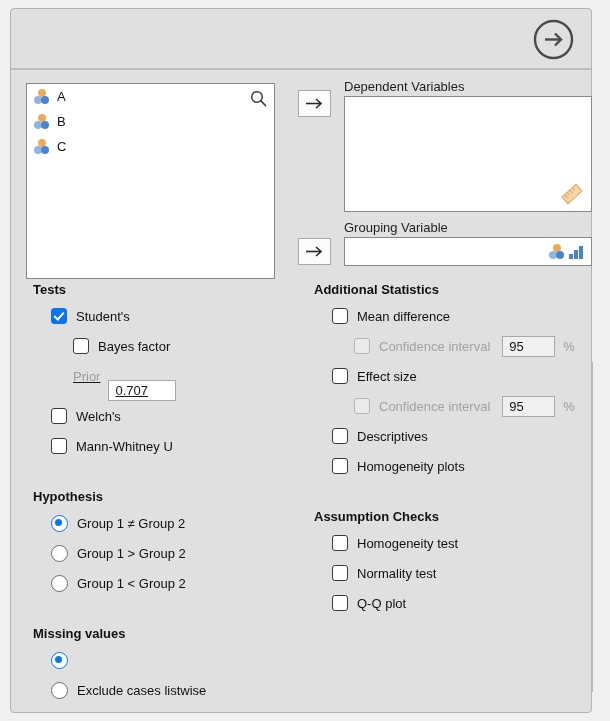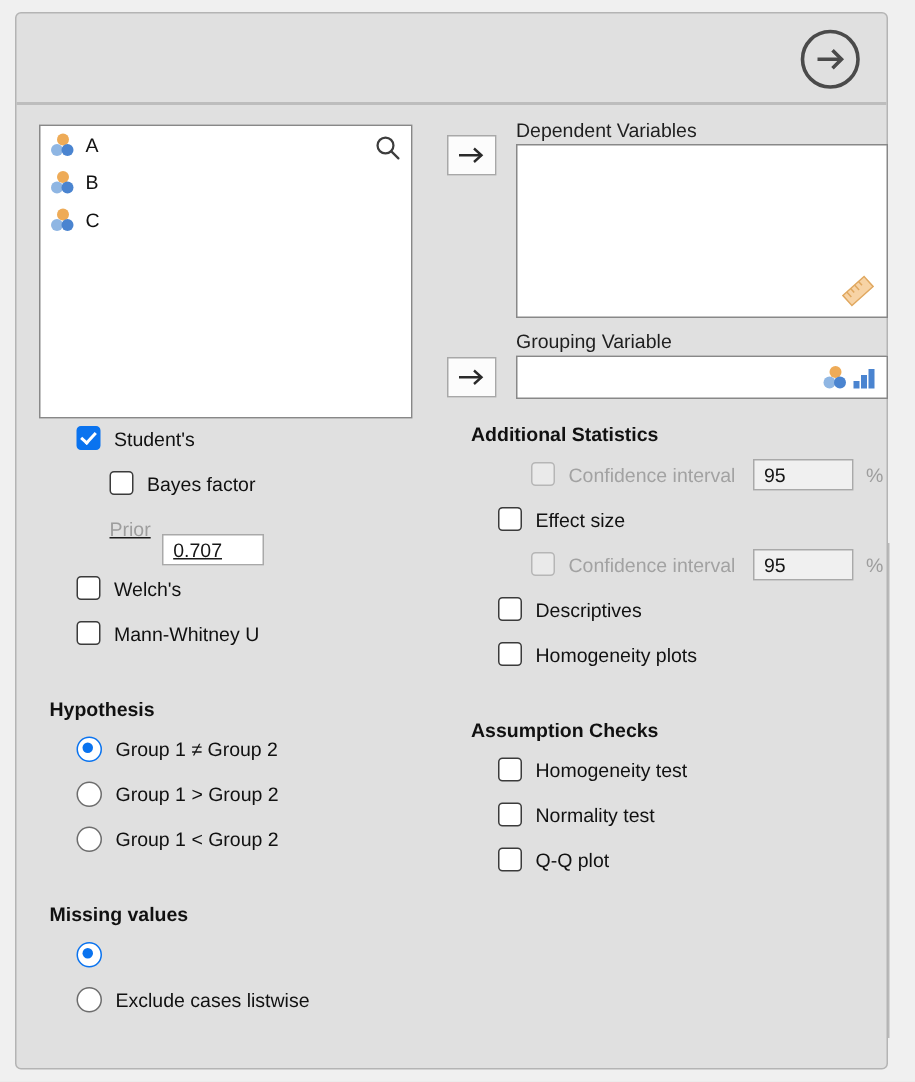--- a/index.html
+++ b/index.html
@@ -272,21 +272,21 @@
 
   .opt-label {
     margin-left: 9px;
     font-size: 13px;
     color: #111;
     white-space: nowrap;
   }
   .opt-label.disabled { color: #a2a2a2; }
 
   .spin-field {
-    width: 67px;
+    width: 53px;
     height: 21px;
     background: #f0f0f0;
     border: 1px solid #a9a9a9;
     box-sizing: border-box;
     font-size: 13px;
     color: #151515;
     padding: 0 0 0 6px;
     line-height: 19px;
     font-family: "Liberation Sans", sans-serif;
     cursor: text;
@@ -403,20 +403,21 @@
         </span>
       </span>
     </div>
 
     <div class="options">
 
       <div class="divider-vert"></div>
 
       <div class="col-left">
 
+        <div class="section-title">Tests</div>
 
         <div class="opt-row">
           <span class="cb checked"></span>
           <span class="opt-label">Student's</span>
         </div>
 
         <div class="opt-row indent">
           <span class="cb"></span>
           <span class="opt-label">Bayes factor</span>
         </div>
@@ -464,20 +465,24 @@
           <span class="rb"></span>
           <span class="opt-label">Exclude cases listwise</span>
         </div>
 
       </div>
 
       <div class="col-right">
 
         <div class="section-title">Additional Statistics</div>
 
+        <div class="opt-row">
+          <span class="cb"></span>
+          <span class="opt-label">Mean difference</span>
+        </div>
 
         <div class="opt-row indent">
           <span class="cb disabled"></span>
           <span class="opt-label disabled">Confidence interval</span>
           <input class="spin-field" style="margin-left: 12px;" readonly="" value="95">
           <span class="pct">%</span>
         </div>
 
         <div class="opt-row">
           <span class="cb"></span>

